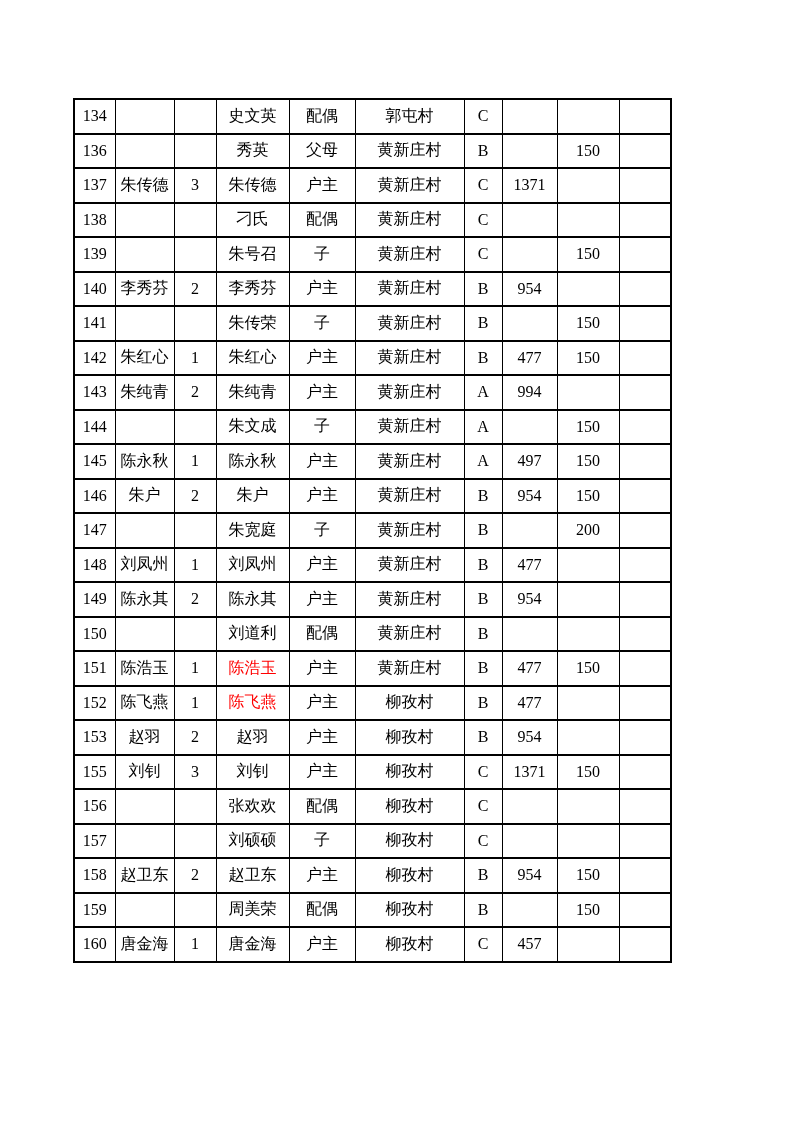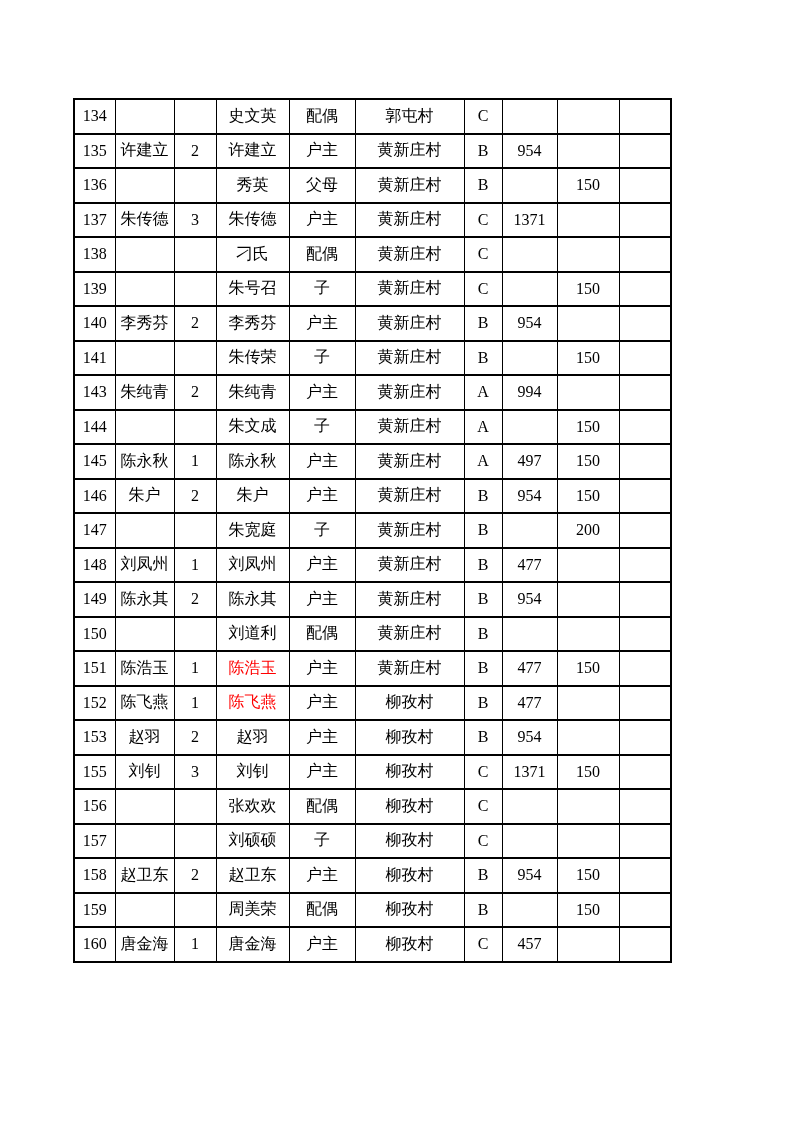--- a/index.html
+++ b/index.html
@@ -67,32 +67,20 @@
           <td></td>
           <td>史文英</td>
           <td>配偶</td>
           <td>郭屯村</td>
           <td>C</td>
           <td></td>
           <td></td>
           <td></td>
         </tr>
         <tr>
-          <td>135</td>
-          <td>许建立</td>
-          <td>2</td>
-          <td>许建立</td>
-          <td>户主</td>
-          <td>黄新庄村</td>
-          <td>B</td>
-          <td>954</td>
-          <td></td>
-          <td></td>
-        </tr>
-        <tr>
           <td>136</td>
           <td></td>
           <td></td>
           <td>秀英</td>
           <td>父母</td>
           <td>黄新庄村</td>
           <td>B</td>
           <td></td>
           <td>150</td>
           <td></td>
@@ -147,20 +135,32 @@
         </tr>
         <tr>
           <td>141</td>
           <td></td>
           <td></td>
           <td>朱传荣</td>
           <td>子</td>
           <td>黄新庄村</td>
           <td>B</td>
           <td></td>
+          <td>150</td>
+          <td></td>
+        </tr>
+        <tr>
+          <td>142</td>
+          <td>朱红心</td>
+          <td>1</td>
+          <td>朱红心</td>
+          <td>户主</td>
+          <td>黄新庄村</td>
+          <td>B</td>
+          <td>477</td>
           <td>150</td>
           <td></td>
         </tr>
         <tr>
           <td>143</td>
           <td>朱纯青</td>
           <td>2</td>
           <td>朱纯青</td>
           <td>户主</td>
           <td>黄新庄村</td>

